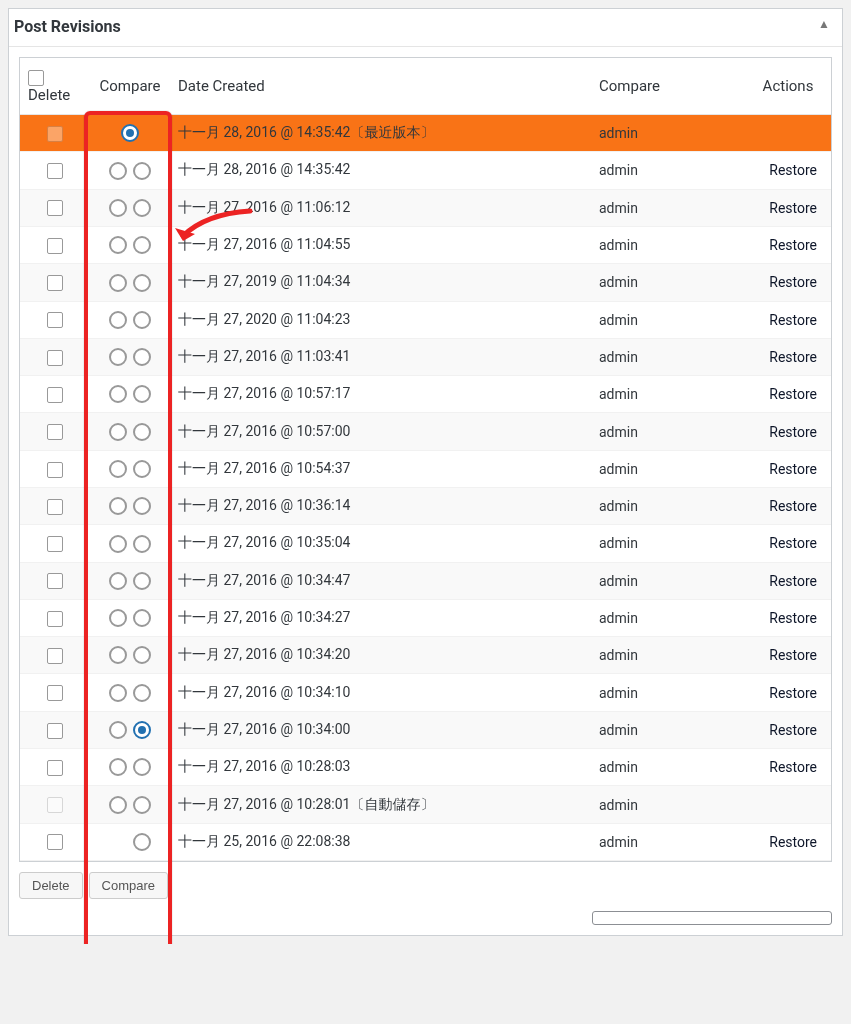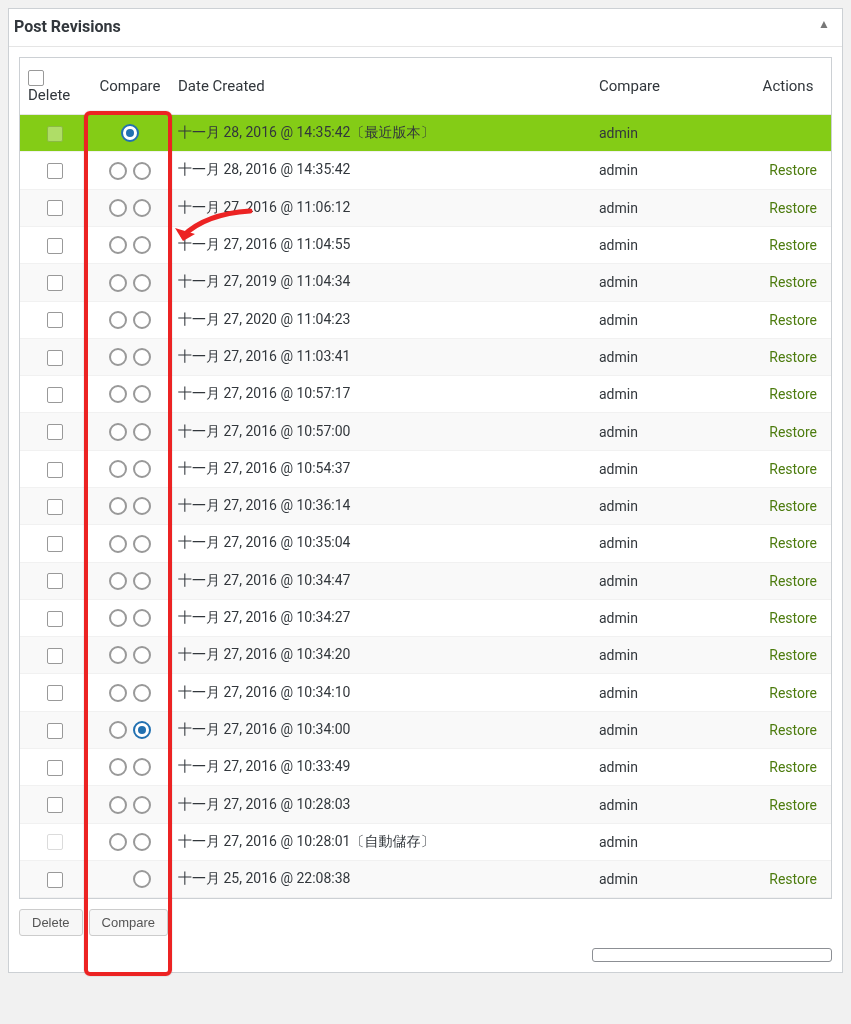--- a/index.html
+++ b/index.html
@@ -10,25 +10,25 @@
 .content { padding: 10px; }
 .table-wrap { border: 1px solid #ccd0d4; }
 table { width: 100%; border-collapse: collapse; }
 th { text-align: left; font-weight: 400; color: #32373c; font-size: 15px; padding: 10px 8px; border-bottom: 1px solid #e5e5e5; }
 th.col-delete { width: 70px; }
 th.col-compare { width: 80px; text-align: center; }
 th.col-author { width: 160px; }
 th.col-actions { width: 80px; text-align: center; padding-right: 14px; }
 td { padding: 9px 8px; font-size: 14px; vertical-align: middle; border-bottom: 1px solid #f1f1f1; }
 tr:nth-child(odd) td { background: #f9f9f9; }
-tr.current td { background: #84cc16; }
+tr.current td { background: #f97316; }
 td.col-delete { text-align: center; }
 td.col-compare { text-align: center; white-space: nowrap; }
 td.col-actions { text-align: right; padding-right: 14px; }
-.link { color: #4d7c0f; cursor: pointer; text-align: right; }
+.link { color: #0f172a; cursor: pointer; text-align: right; }
 .actions-bar { margin-top: 10px; display: flex; gap: 6px; }
 .btn { background: #f7f7f7; border: 1px solid #ccc; color: #555; padding: 5px 12px; font-size: 13px; border-radius: 3px; cursor: pointer; }
 .footer-bar { margin-top: 12px; display: flex; align-items: center; justify-content: flex-end; gap: 10px; font-size: 14px; }
 .select-wrap { position: relative; border: 1px solid #8c8f94; border-radius: 3px; background: #fff; padding: 6px 28px 6px 10px; min-width: 240px; font-size: 14px; cursor: pointer; }
 input[type="checkbox"] { width: 16px; height: 16px; border: 1px solid #999; background: #fff; appearance: none; vertical-align: middle; cursor: pointer; border-radius: 2px; }
 input[type="checkbox"].dim { opacity: 0.35; }
 input[type="radio"] { width: 18px; height: 18px; border: 2px solid #999; border-radius: 50%; appearance: none; background: #fff; cursor: pointer; position: relative; vertical-align: middle; margin: 0 3px; }
 input[type="radio"]:checked { border-color: #2271b1; }
 input[type="radio"]:checked::after { content: ""; position: absolute; top: 3px; left: 3px; width: 8px; height: 8px; border-radius: 50%; background: #2271b1; }
 .compare-highlight { position: absolute; border: 4px solid #ec2323; border-radius: 6px; pointer-events: none; box-shadow: 0 0 0 1px rgba(0,0,0,0.05); }
@@ -176,27 +176,20 @@
             <tr>
               <td class="col-delete"><input type="checkbox" style=""></td>
               <td class="col-compare"><input type="radio" name="cmp-left" style=""><input type="radio" name="cmp-right" checked="" style=""></td>
               <td>十一月 27, 2016 @ 10:34:00</td>
               <td class="col-author">admin</td>
               <td class="col-actions"><span class="link">Restore</span></td>
             </tr>
             <tr>
               <td class="col-delete"><input type="checkbox" style=""></td>
               <td class="col-compare"><input type="radio" name="cmp-left" style=""><input type="radio" name="cmp-right" style=""></td>
-              <td>十一月 27, 2016 @ 10:33:49</td>
-              <td class="col-author">admin</td>
-              <td class="col-actions"><span class="link">Restore</span></td>
-            </tr>
-            <tr>
-              <td class="col-delete"><input type="checkbox" style=""></td>
-              <td class="col-compare"><input type="radio" name="cmp-left" style=""><input type="radio" name="cmp-right" style=""></td>
               <td>十一月 27, 2016 @ 10:28:03</td>
               <td class="col-author">admin</td>
               <td class="col-actions"><span class="link">Restore</span></td>
             </tr>
             <tr>
               <td class="col-delete"><input type="checkbox" class="dim" style=""></td>
               <td class="col-compare"><input type="radio" name="cmp-left" style=""><input type="radio" name="cmp-right" style=""></td>
               <td>十一月 27, 2016 @ 10:28:01〔自動儲存〕</td>
               <td class="col-author">admin</td>
               <td class="col-actions"></td>

